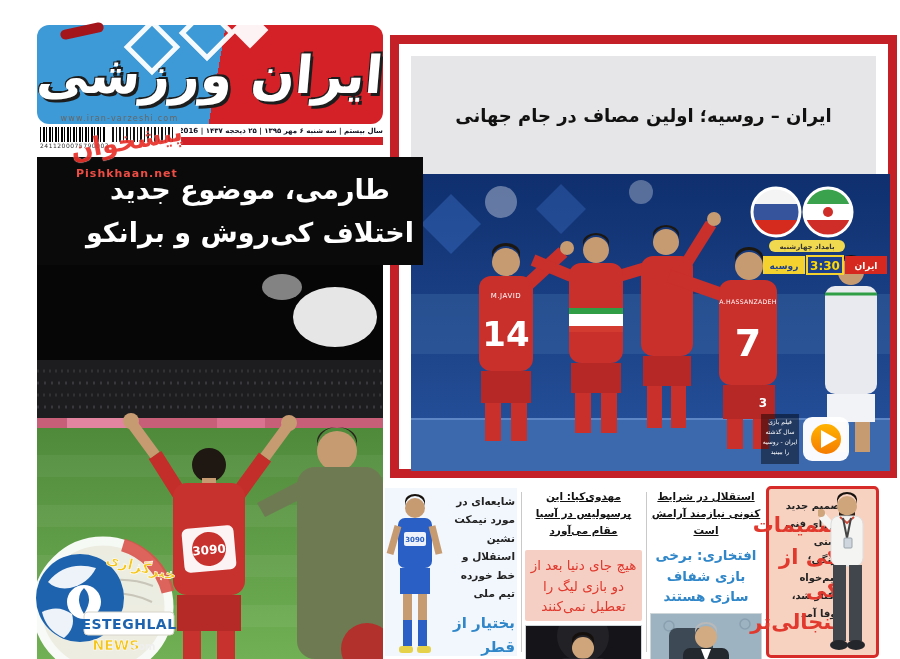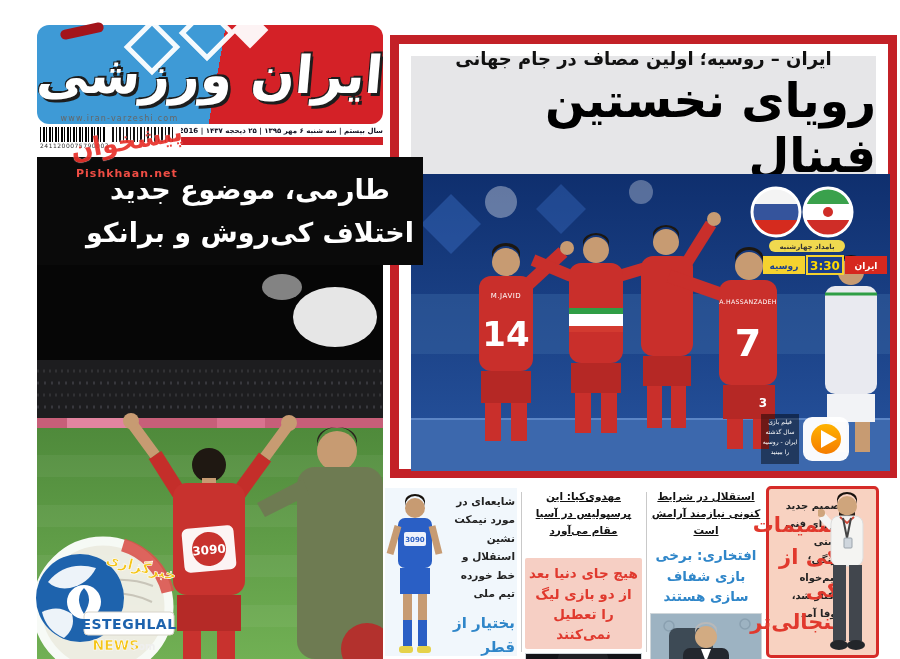--- a/index.html
+++ b/index.html
@@ -53,22 +53,22 @@
 
   
   .colA{left:385px;top:488px;width:132px;height:168px;background:#f1f7fc;}
   .colA-text{position:absolute;right:2px;top:4px;width:72px;text-align:right;}
   .colA-kicker{font-size:10.5px;font-weight:bold;color:#222;line-height:1.75;}
   .colA-headline{font-size:15px;font-weight:bold;color:#2f86c9;line-height:1.55;margin-top:10px;}
   .divider{width:1px;background:#c9c9c9;top:492px;height:160px;}
   .colB{left:525px;top:488px;width:117px;height:168px;}
   .colC{left:650px;top:488px;width:112px;height:168px;}
   .col-kicker{font-size:10.5px;font-weight:bold;color:#111;text-align:center;line-height:1.6;text-decoration:underline;}
-  .pinkbox{margin-top:20px;background:#f6cfc4;padding:5px 3px;border-radius:2px;
-    font-size:13.5px;font-weight:bold;color:#e0392e;text-align:center;line-height:1.5;}
+  .pinkbox{margin-top:12px;background:#f6cfc4;padding:5px 3px;border-radius:2px;
+    font-size:13.5px;font-weight:normal;color:#e0392e;text-align:center;line-height:1.5;}
   .bluebox{margin-top:4px;padding:3px 2px;font-size:13.5px;font-weight:bold;color:#2f86c9;
     text-align:center;line-height:1.5;}
   .col-photo{display:block;margin-top:4px;border:1px solid #cfd6da;}
   .colD{left:766px;top:486px;width:113px;height:172px;background:#f8d2c1;
     border:3px solid #d62b28;border-radius:5px;box-sizing:border-box;}
   .colD-kicker{position:absolute;left:5px;top:8px;width:70px;font-size:10px;font-weight:bold;
     color:#222;text-align:right;line-height:1.8;}
   .colD-headline{position:absolute;left:4px;bottom:16px;width:74px;font-size:21px;font-weight:bold;
     color:#e1392d;text-align:right;line-height:1.55;}
   .colD-man{position:absolute;right:2px;top:2px;}
@@ -152,21 +152,20 @@
       <rect x="146" y="366" width="18" height="28" fill="#c8322e"></rect>
       <rect x="180" y="366" width="18" height="28" fill="#c8322e"></rect>
     </g>
 
     <circle cx="330" cy="384" r="26" fill="#b3312d"></circle>
   </svg>
 
   <div class="abs main-box">
     <div class="main-head">
       <div class="kicker fa">ایران – روسیه؛ اولین مصاف در جام جهانی</div>
-      <div class="main-headline fa">رویای نخستین فینال</div>
     </div>
 
     <svg class="main-photo" viewBox="0 0 479 297">
       <defs>
         <linearGradient id="arenaG" x1="0" y1="0" x2="0" y2="1">
           <stop offset="0" stop-color="#0f2f6e"></stop>
             <stop offset="1" stop-color="#27549f"></stop>
         </linearGradient>
         <linearGradient id="orangeG" x1="0" y1="0" x2="0" y2="1">
           <stop offset="0" stop-color="#ffb300"></stop>

